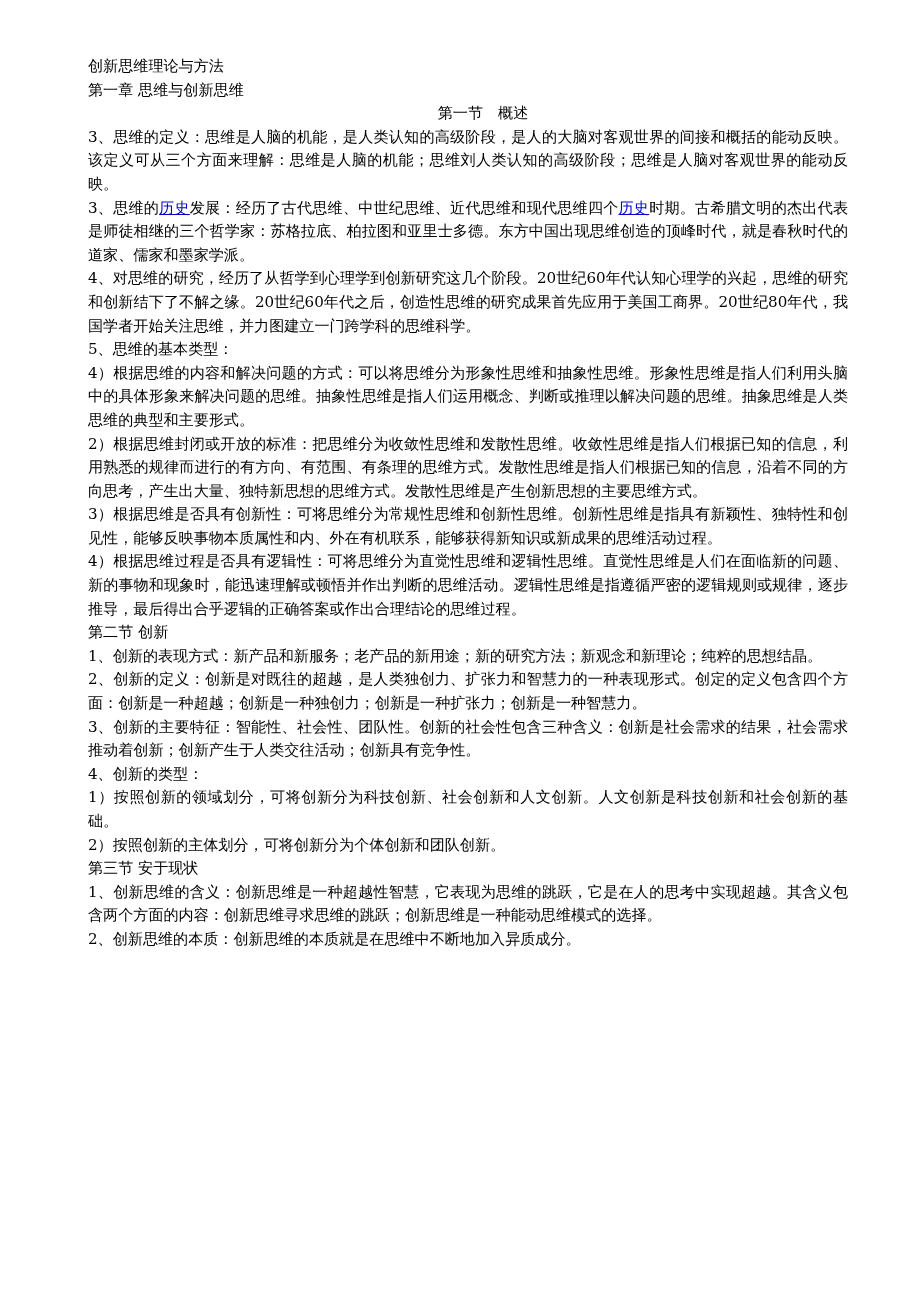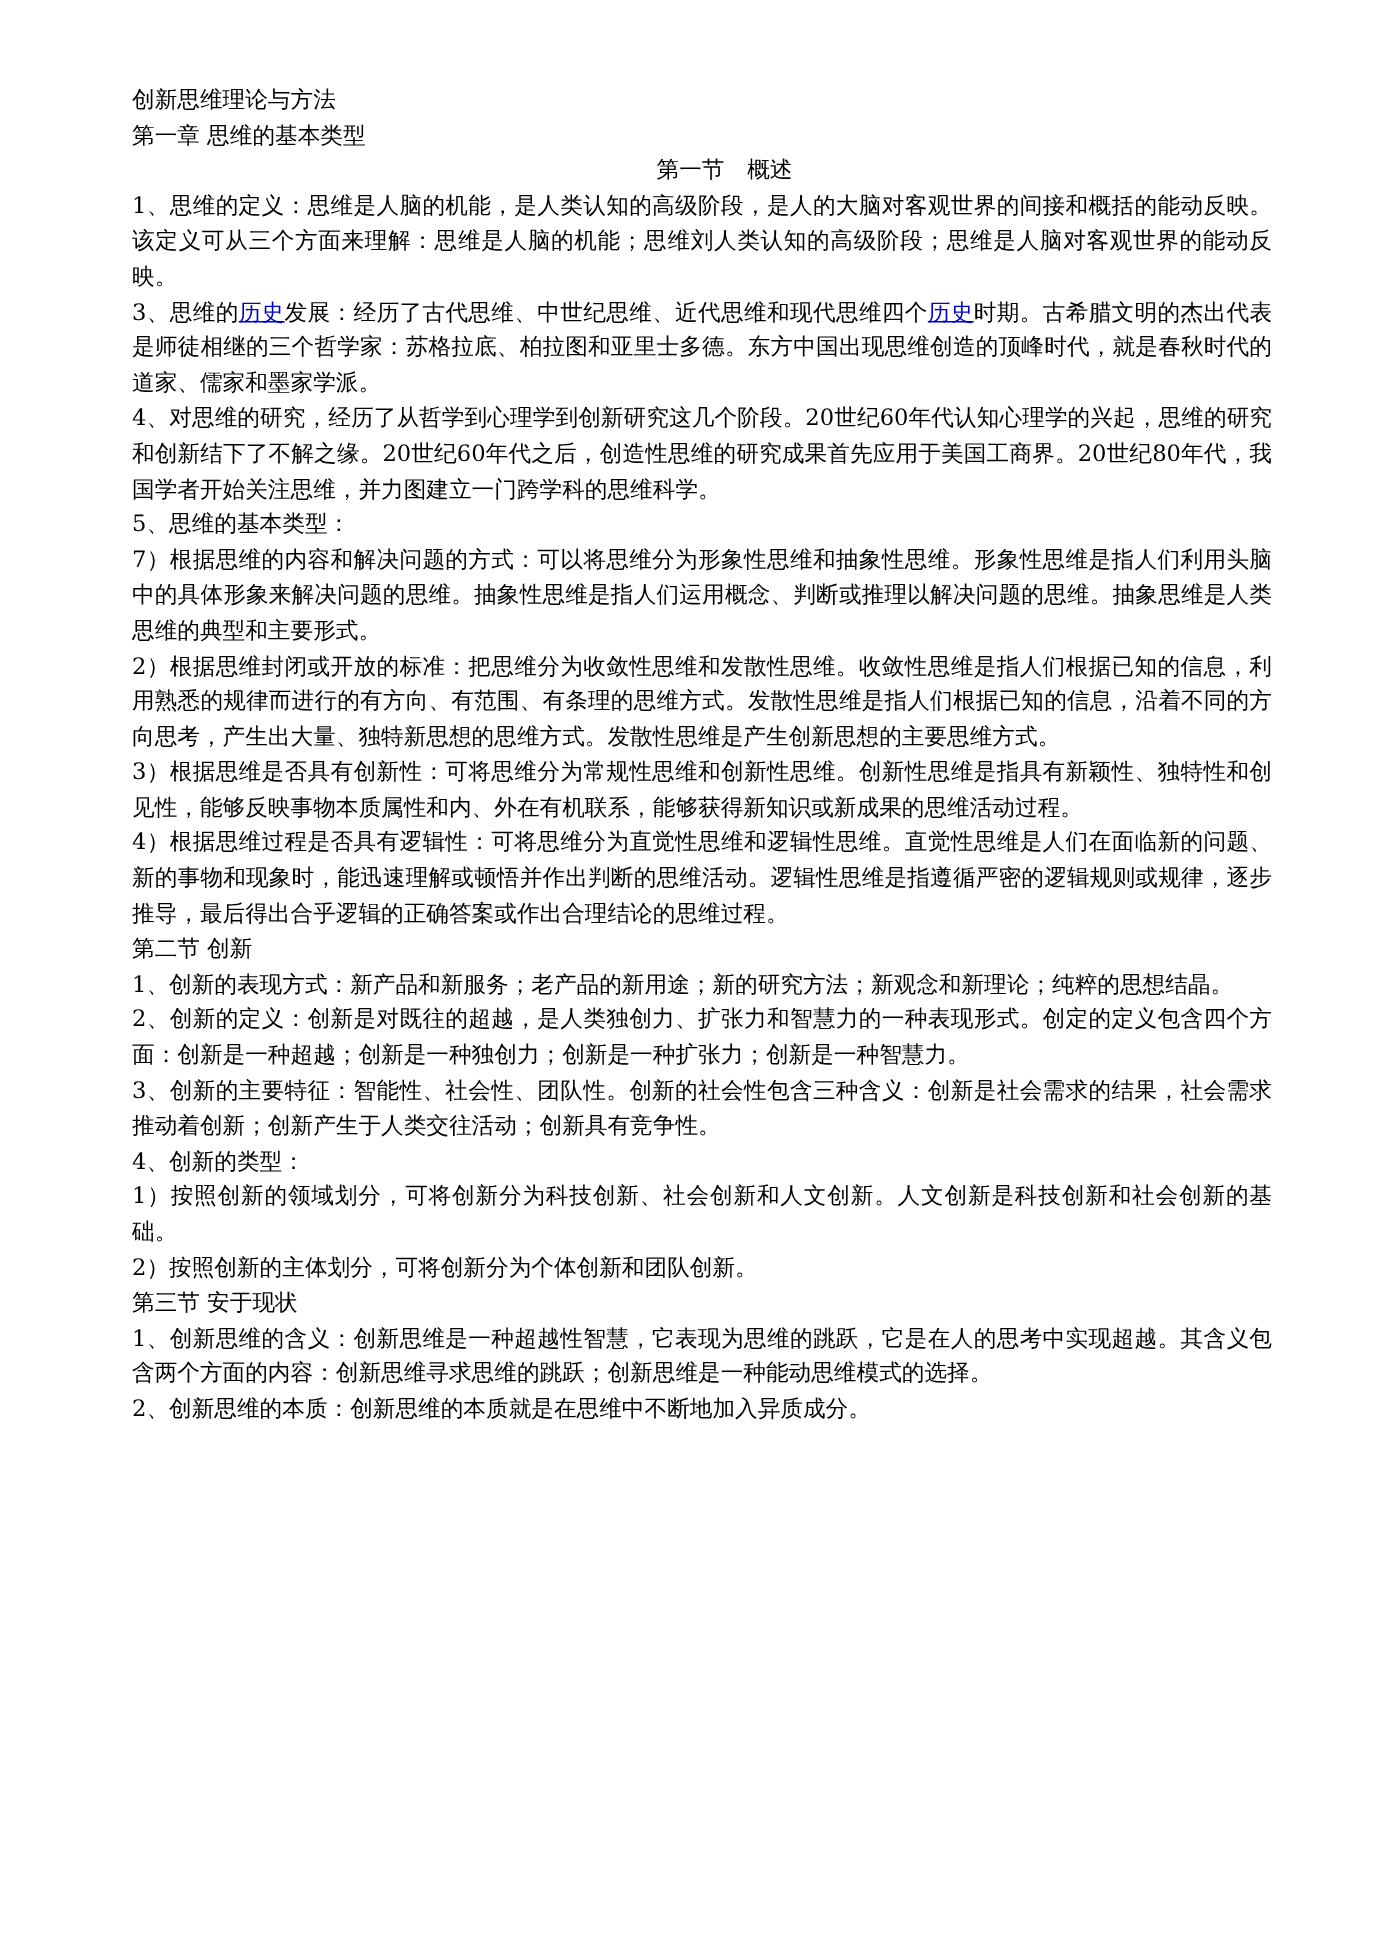--- a/index.html
+++ b/index.html
@@ -51,31 +51,31 @@
   }
 </style>
 </head>
 <body>
 
 <div id="page">
   <div class="doc-body">
 
     <p class="nojust">创新思维理论与方法</p>
 
-    <p class="nojust">第一章 思维的基本类型</p>
+    <p class="nojust">第一章 思维与创新思维</p>
 
     <p class="nojust indent-sec">第一节　概述</p>
 
-    <p class="para">1、思维的定义：思维是人脑的机能，是人类认知的高级阶段，是人的大脑对客观世界的间接和概括的能动反映。该定义可从三个方面来理解：思维是人脑的机能；思维刘人类认知的高级阶段；思维是人脑对客观世界的能动反映。</p>
+    <p class="para">3、思维的定义：思维是人脑的机能，是人类认知的高级阶段，是人的大脑对客观世界的间接和概括的能动反映。该定义可从三个方面来理解：思维是人脑的机能；思维刘人类认知的高级阶段；思维是人脑对客观世界的能动反映。</p>
 
     <p class="para"><span>3、思维的</span><a class="link" href="#">历史</a><span>发展：经历了古代思维、中世纪思维、近代思维和现代思维四个</span><a class="link" href="#">历史</a><span>时期。古希腊文明的杰出代表是师徒相继的三个哲学家：苏格拉底、柏拉图和亚里士多德。东方中国出现思维创造的顶峰时代，就是春秋时代的道家、儒家和墨家学派。</span></p>
 
     <p class="para">4、对思维的研究，经历了从哲学到心理学到创新研究这几个阶段。20世纪60年代认知心理学的兴起，思维的研究和创新结下了不解之缘。20世纪60年代之后，创造性思维的研究成果首先应用于美国工商界。20世纪80年代，我国学者开始关注思维，并力图建立一门跨学科的思维科学。</p>
     <p class="nojust">5、思维的基本类型：</p>
-    <p class="para">7）根据思维的内容和解决问题的方式：可以将思维分为形象性思维和抽象性思维。形象性思维是指人们利用头脑中的具体形象来解决问题的思维。抽象性思维是指人们运用概念、判断或推理以解决问题的思维。抽象思维是人类思维的典型和主要形式。</p>
+    <p class="para">4）根据思维的内容和解决问题的方式：可以将思维分为形象性思维和抽象性思维。形象性思维是指人们利用头脑中的具体形象来解决问题的思维。抽象性思维是指人们运用概念、判断或推理以解决问题的思维。抽象思维是人类思维的典型和主要形式。</p>
     <p class="para">2）根据思维封闭或开放的标准：把思维分为收敛性思维和发散性思维。收敛性思维是指人们根据已知的信息，利用熟悉的规律而进行的有方向、有范围、有条理的思维方式。发散性思维是指人们根据已知的信息，沿着不同的方向思考，产生出大量、独特新思想的思维方式。发散性思维是产生创新思想的主要思维方式。</p>
     <p class="para">3）根据思维是否具有创新性：可将思维分为常规性思维和创新性思维。创新性思维是指具有新颖性、独特性和创见性，能够反映事物本质属性和内、外在有机联系，能够获得新知识或新成果的思维活动过程。</p>
     <p class="para">4）根据思维过程是否具有逻辑性：可将思维分为直觉性思维和逻辑性思维。直觉性思维是人们在面临新的问题、新的事物和现象时，能迅速理解或顿悟并作出判断的思维活动。逻辑性思维是指遵循严密的逻辑规则或规律，逐步推导，最后得出合乎逻辑的正确答案或作出合理结论的思维过程。</p>
 
     <p class="nojust">第二节 创新</p>
     <p class="para">1、创新的表现方式：新产品和新服务；老产品的新用途；新的研究方法；新观念和新理论；纯粹的思想结晶。</p>
     <p class="para">2、创新的定义：创新是对既往的超越，是人类独创力、扩张力和智慧力的一种表现形式。创定的定义包含四个方面：创新是一种超越；创新是一种独创力；创新是一种扩张力；创新是一种智慧力。</p>
     <p class="para">3、创新的主要特征：智能性、社会性、团队性。创新的社会性包含三种含义：创新是社会需求的结果，社会需求推动着创新；创新产生于人类交往活动；创新具有竞争性。</p>
     <p class="nojust">4、创新的类型：</p>
     <p class="para">1）按照创新的领域划分，可将创新分为科技创新、社会创新和人文创新。人文创新是科技创新和社会创新的基础。</p>

